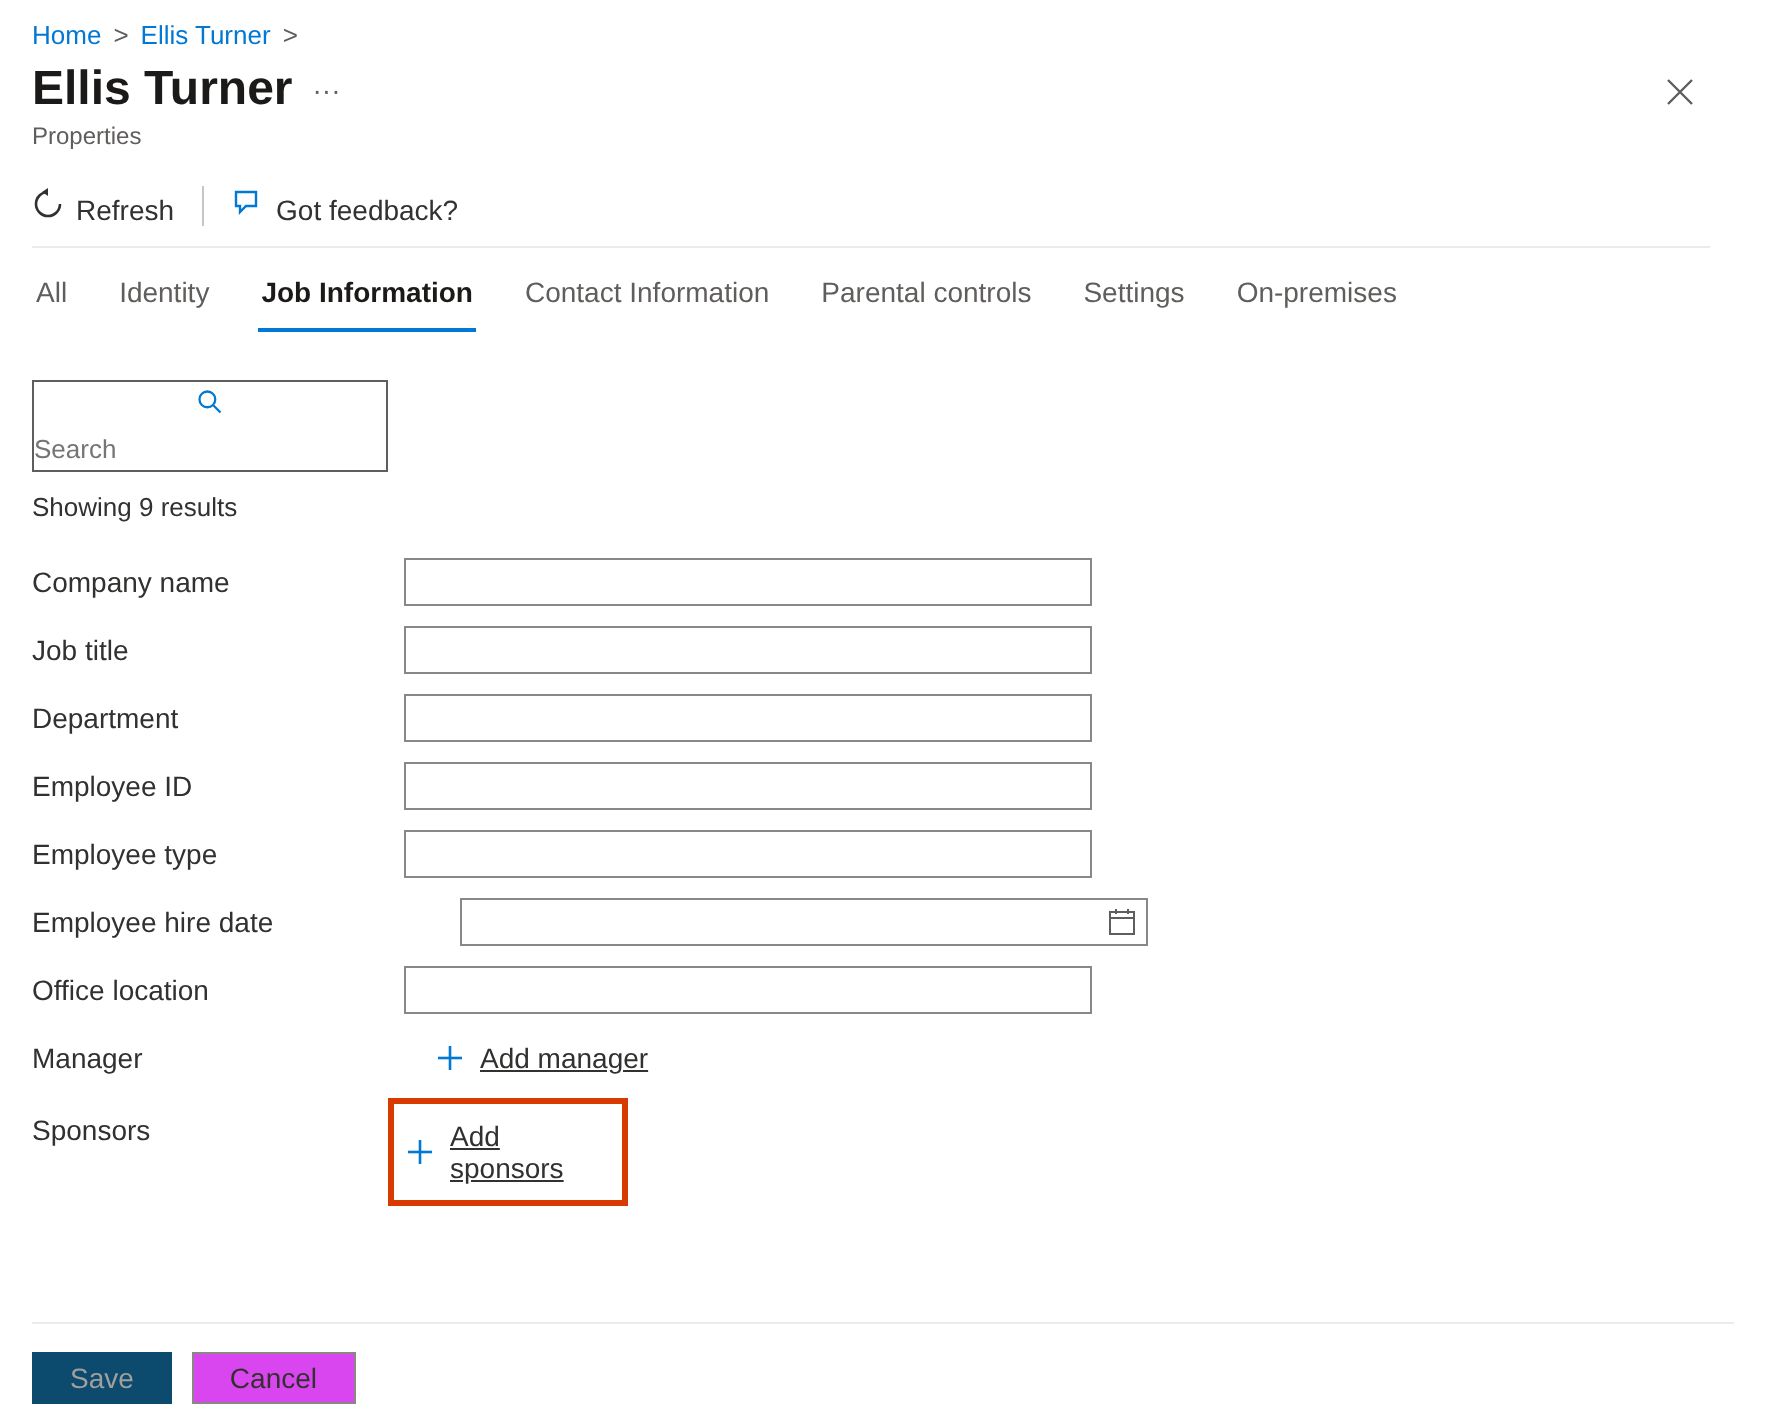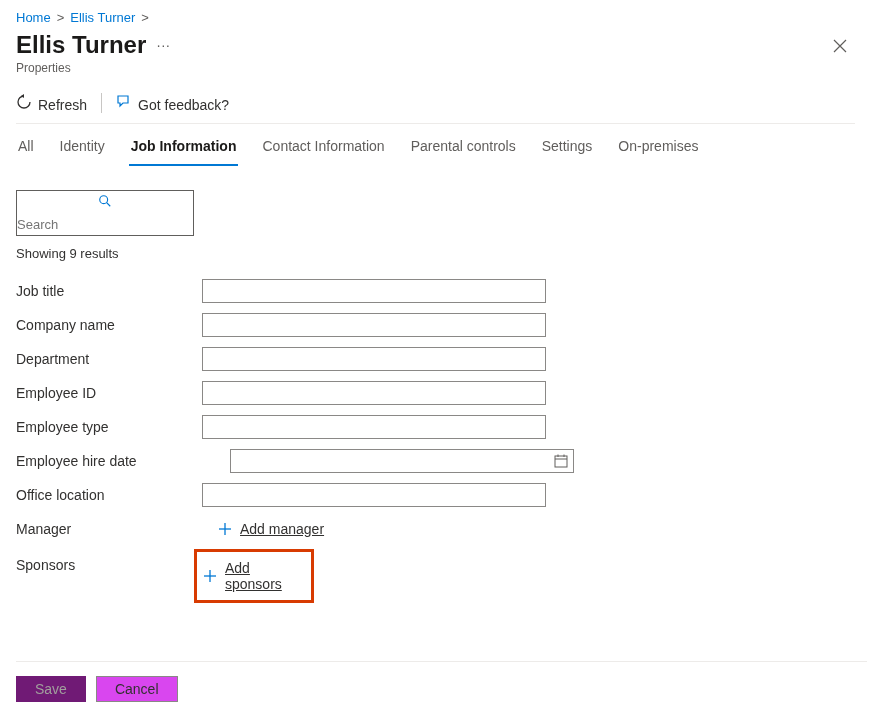--- a/index.html
+++ b/index.html
@@ -35,21 +35,21 @@
 .date-wrap input { width: 100%; height: 24px; border: 1px solid #8a8886; padding: 2px 26px 2px 6px; font-size: 13px; outline: none; }
 .date-icon { position: absolute; right: 6px; top: 50%; transform: translateY(-50%); color: #605e5c; display: flex; }
 .add-link { display: flex; align-items: center; gap: 8px; color: #323130; cursor: pointer; text-decoration: underline; }
 .add-link .plus { color: #0078d4; display: flex; }
 .add-link .plus svg { width: 14px; height: 14px; }
 .highlight-box { border: 3px solid #d83b01; padding: 8px 6px; margin-left: -8px; width: 120px; margin-top: 2px; }
 .footer { position: fixed; bottom: 12px; left: 16px; right: 16px; }
 .footer-divider { border: none; border-top: 1px solid #edebe9; margin-bottom: 14px; }
 .footer-btns { display: flex; gap: 10px; }
 .btn { font-size: 14px; padding: 4px 18px; cursor: pointer; border: 1px solid transparent; }
-.btn.save { background: #701a75; color: #a19f9d; cursor: default; }
+.btn.save { background: #0c4a6e; color: #a19f9d; cursor: default; }
 .btn.cancel { background: #d946ef; color: #323130; border: 1px solid #8a8886; }
 </style>
 </head>
 <body>
 
 <div class="container">
   <div class="breadcrumb">
     <a href="#">Home</a>
     <span class="sep">&gt;</span>
     <a href="#">Ellis Turner</a>
@@ -111,25 +111,25 @@
             <circle cx="6.5" cy="6.5" r="4.5" fill="none" stroke="#0078d4" stroke-width="1.3"></circle>
             <line x1="10" y1="10" x2="14" y2="14" stroke="#0078d4" stroke-width="1.3"></line>
           </svg>
       </span>
       <input type="text" placeholder="Search" style="">
     </div>
     <div class="results-count">Showing 9 results</div>
 
     <div class="form">
       <div class="form-row">
-        <label class="form-label">Job title</label>
+        <label class="form-label">Company name</label>
         <input class="form-input" type="text" style="">
       </div>
       <div class="form-row">
-        <label class="form-label">Company name</label>
+        <label class="form-label">Job title</label>
         <input class="form-input" type="text" style="">
       </div>
       <div class="form-row">
         <label class="form-label">Department</label>
         <input class="form-input" type="text" style="">
       </div>
       <div class="form-row">
         <label class="form-label">Employee ID</label>
         <input class="form-input" type="text" style="">
       </div>

